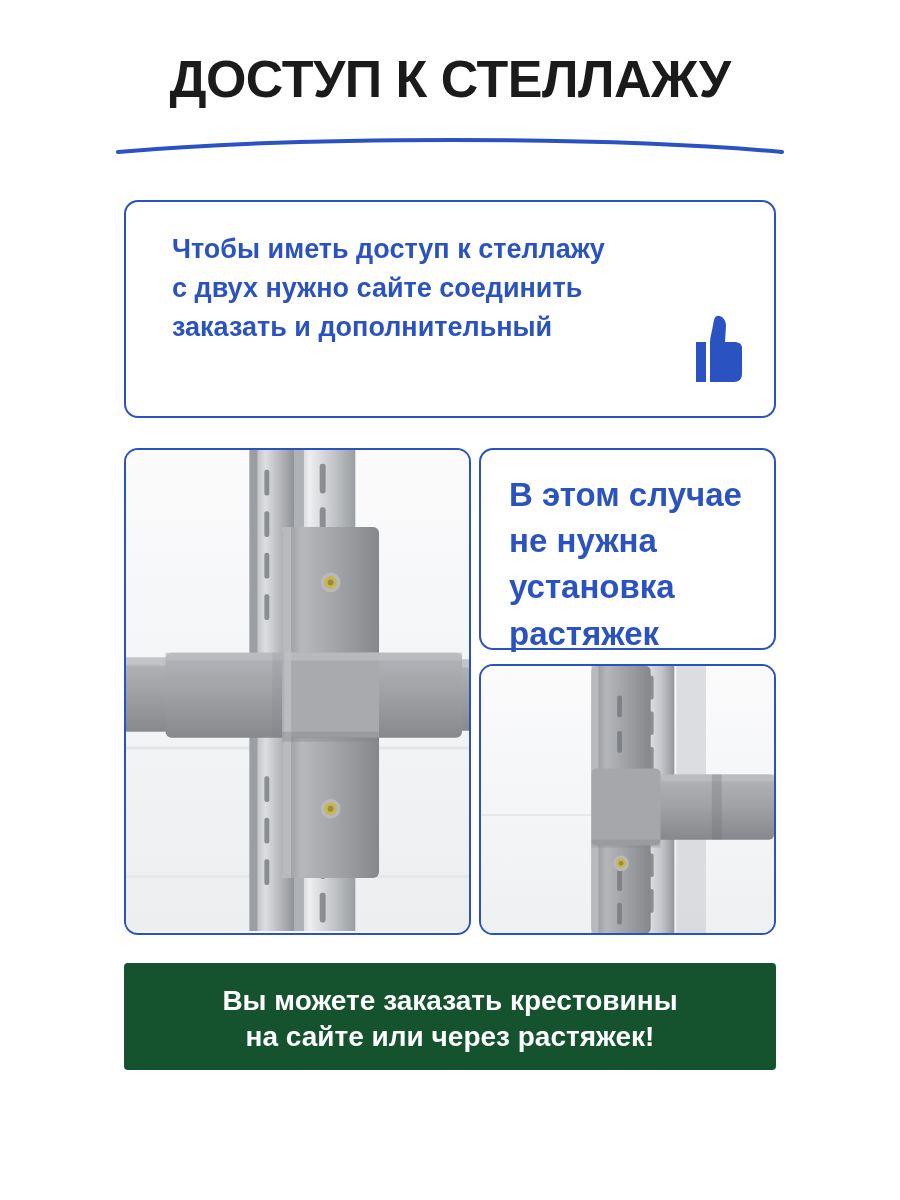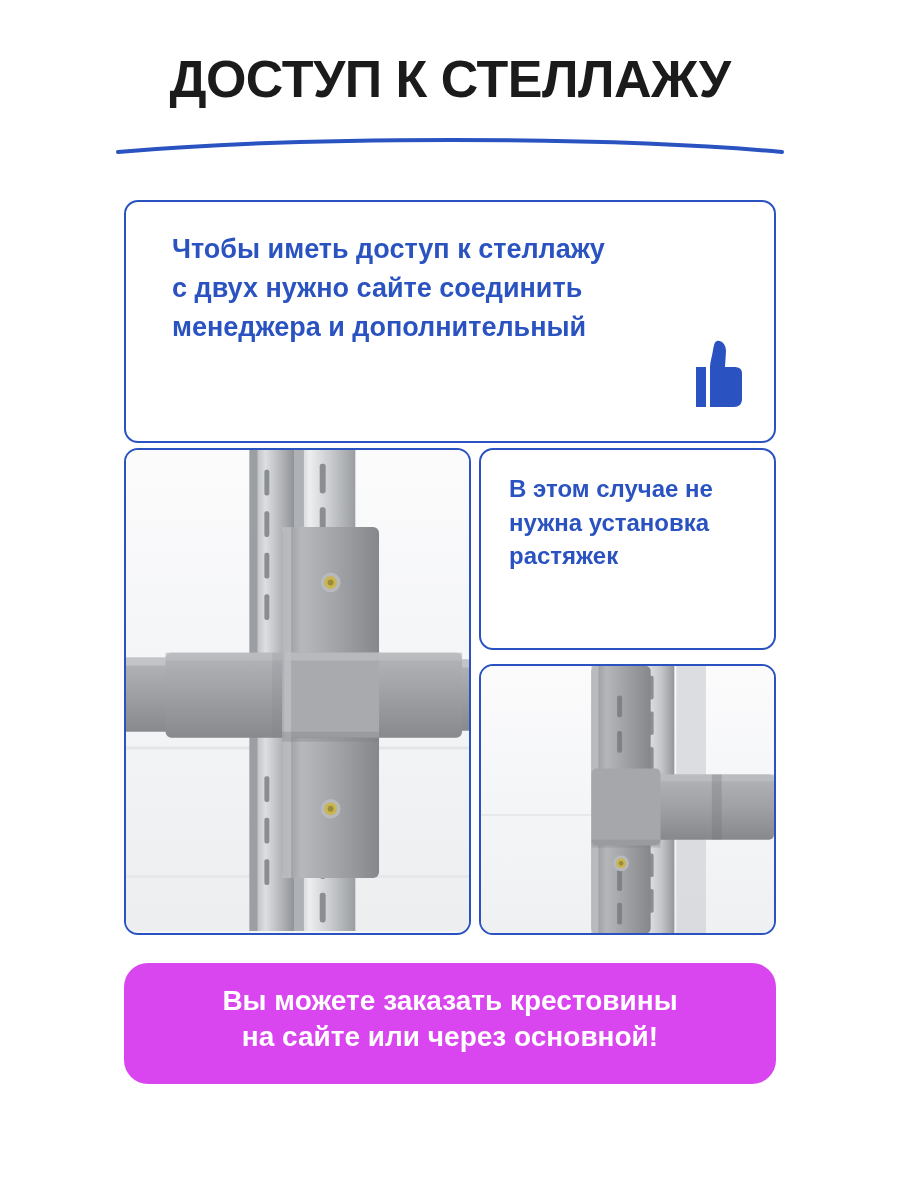--- a/index.html
+++ b/index.html
@@ -52,21 +52,21 @@
     position: absolute;
     box-sizing: border-box;
     border: 2px solid #2a53c1;
     border-radius: 14px;
     background: #ffffff;
   }
   .top-card {
     left: 124px;
     top: 200px;
     width: 652px;
-    height: 243px;
+    height: 218px;
   }
   .top-card-text {
     position: absolute;
     left: 46px;
     top: 28px;
     width: 580px;
     color: #2a53c1;
     font-size: 27px;
     line-height: 1.45;
     font-weight: 600;
@@ -111,35 +111,35 @@
     top: 448px;
     width: 297px;
     height: 202px;
   }
   .note-text {
     position: absolute;
     left: 28px;
     top: 22px;
     width: 250px;
     color: #2a53c1;
-    font-size: 24px;
+    font-size: 33px;
     font-weight: 700;
     line-height: 1.4;
     font-family: "Liberation Sans", sans-serif;
   }
 
   
   .cta {
     position: absolute;
     left: 124px;
     top: 963px;
     width: 652px;
-    height: 121px;
-    background: #d946ef;
-    border-radius: 24px;
+    height: 107px;
+    background: #14532d;
+    border-radius: 4px;
   }
   .cta-text {
     position: absolute;
     left: 0;
     top: 20px;
     width: 652px;
     text-align: center;
     color: #ffffff;
     font-size: 28px;
     font-weight: 700;
@@ -159,21 +159,21 @@
     <div class="title-text">ДОСТУП К СТЕЛЛАЖУ</div>
     <svg class="title-underline" viewBox="0 0 668 22">
       <path d="M2 18 C 180 2, 490 2, 666 18" fill="none" stroke="#2a53c1" stroke-width="4" stroke-linecap="round"></path>
     </svg>
   </div>
 
   <div class="card top-card">
     <div class="top-card-text">
       <span>Чтобы иметь доступ к стеллажу</span><br>
       <b>с двух нужно</b><span> сайте соединить</span><br>
-      <span>менеджера и дополнительный</span><br>
+      <span>заказать и дополнительный</span><br>
     </div>
     <svg class="thumb-icon" viewBox="0 0 72 74">
       <path d="M20 30 L30 30 L30 70 L20 70 Z" fill="#2a53c1"></path>
       <path d="M34 30 L34 70 L58 70 C63 70 66 67 66 62 L66 36 C66 32 63 30 58 30 L49 30 L50 14 C50 7 45 3 41 4 C38 5 38 9 37 13 C36 20 34 25 34 30 Z" fill="#2a53c1"></path>
     </svg>
   </div>
 
   <div class="photo photo-main">
     <svg class="scene" viewBox="0 0 347 487" preserveAspectRatio="xMidYMid slice">
       <defs>
@@ -331,17 +331,17 @@
         <circle cx="142" cy="200" r="2.4" fill="#9c8c3a"></circle>
       </g>
 
       <rect x="112" y="176" width="70" height="8" fill="#7e8084" opacity="0.3"></rect>
     </svg>
   </div>
 
   <div class="cta">
     <div class="cta-text">
       <span>Вы можете заказать крестовины</span><br>
-      <span>на сайте или через основной!</span>
+      <span>на сайте или через растяжек!</span>
     </div>
   </div>
 
 </div>
 
 </body></html>

